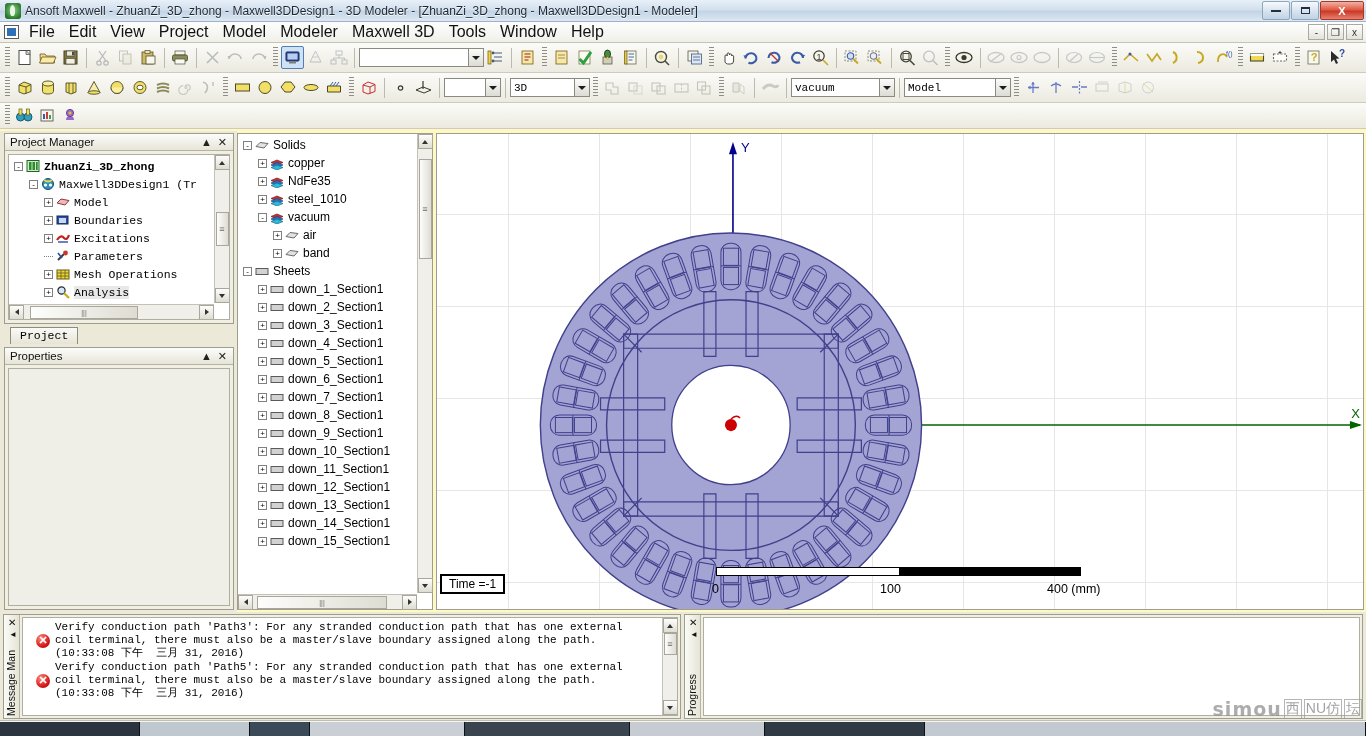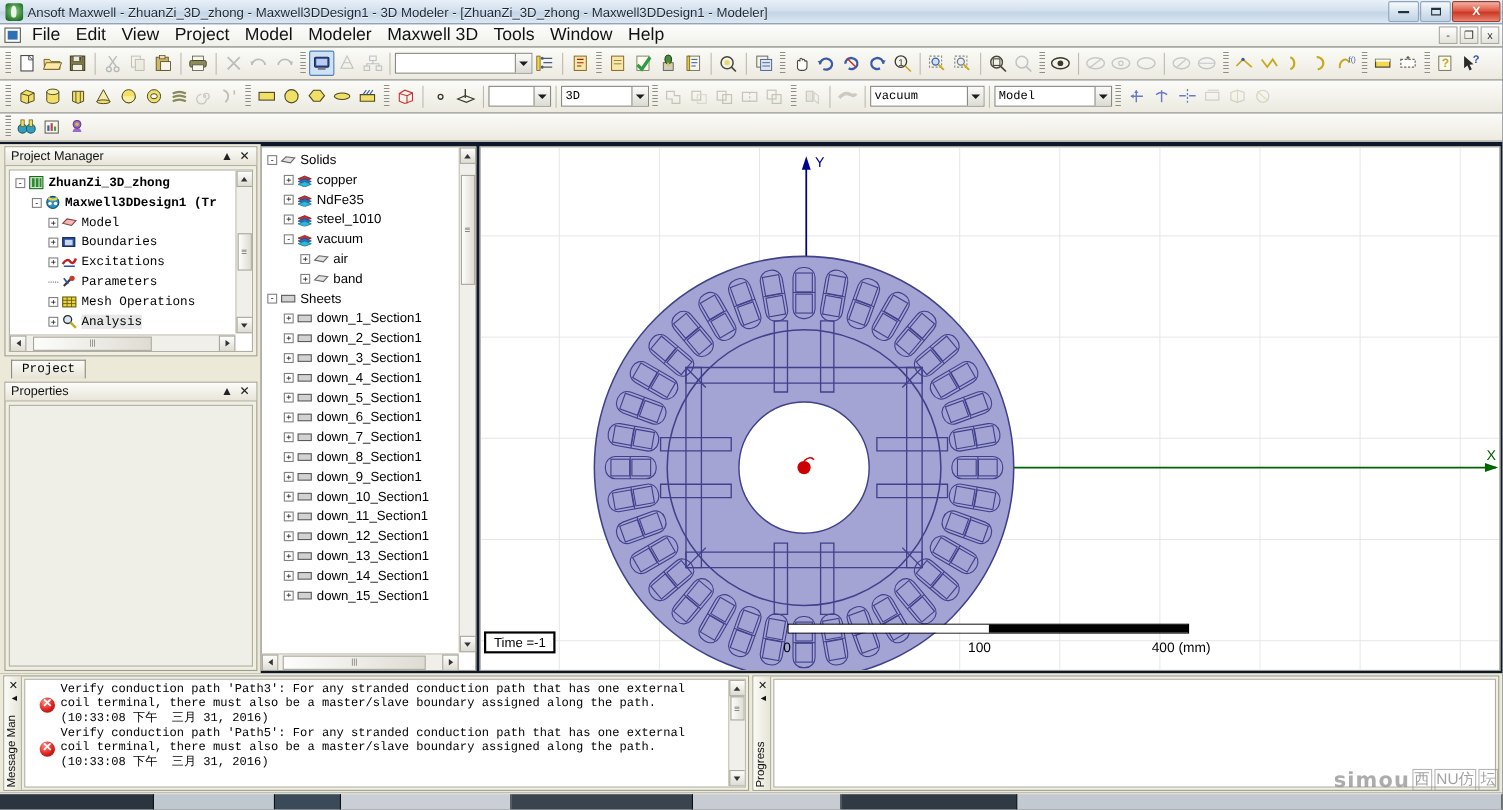--- a/index.html
+++ b/index.html
@@ -5,21 +5,21 @@
 <style>
   * { box-sizing: border-box; }
   html, body {
     margin: 0; padding: 0;
     width: 1366px; height: 736px;
     overflow: hidden;
     font-family: "Liberation Sans", sans-serif;
     font-size: 11px;
     background: #d7d7d7;
   }
-  #app { position: relative; width: 1366px; height: 736px; background: #0f172a; }
+  #app { position: relative; width: 1366px; height: 736px; background: #fef9c3; }
 
   
   .titlebar {
     height: 22px; width: 100%;
     background: linear-gradient(to bottom,#e8f0f8 0%, #d3e0ee 45%, #c3d4e6 55%, #dde8f2 100%);
     border-bottom: 1px solid #9cb3c9;
     display: flex; align-items: center;
     position: relative;
   }
   .titlebar .tl-icon {
@@ -853,21 +853,21 @@
               </div>
               <div class="trow">
                 <span class="tpad" style="width: 17px;"></span>
                 <span class="tplus">-</span>
                 <svg width="16" height="14" class="tico">
                   <circle cx="8" cy="7" r="5.5" fill="#2f8fc0" stroke="#15506e"></circle>
                   <path d="M4 3 q4 3 8 0" stroke="#e8d840" stroke-width="2" fill="none"></path>
                   <circle cx="5.5" cy="8" r="1.6" fill="#fff"></circle>
                   <circle cx="10.5" cy="8" r="1.6" fill="#fff"></circle>
                 </svg>
-                <span class="tlabel" style="font-weight: bold;">Maxwell3DDesign1  (Tr</span>
+                <span class="tlabel" style="font-weight: normal;">Maxwell3DDesign1  (Tr</span>
               </div>
               <div class="trow">
                 <span class="tpad" style="width: 32px;"></span>
                 <span class="tplus">+</span>
                 <svg width="16" height="14" class="tico">
                   <path d="M2 8 L6 4 L14 5.5 L10 10z" fill="#f0b8b8" stroke="#8a3a3a"></path>
                 </svg>
                 <span class="tlabel">Model</span>
               </div>
               <div class="trow">

